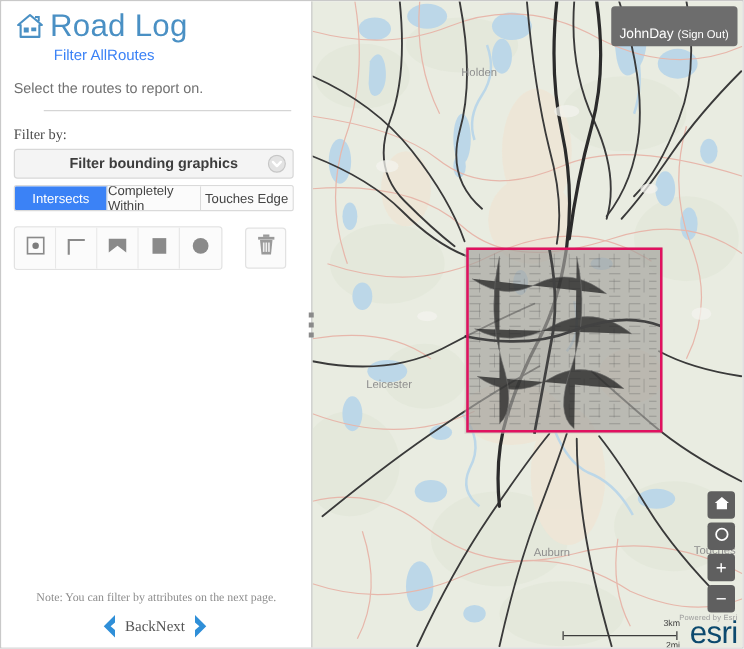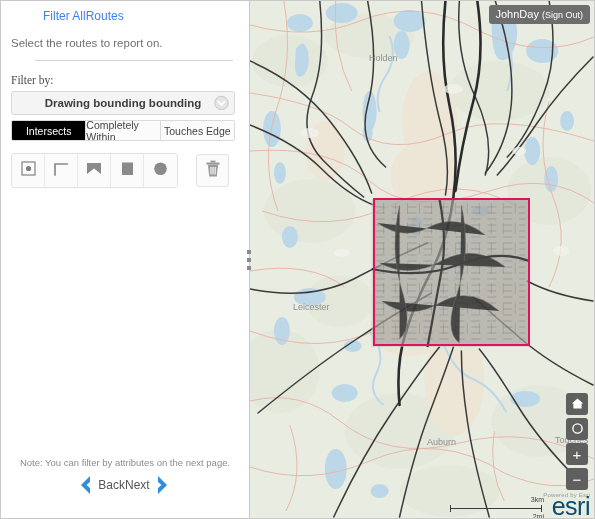--- a/index.html
+++ b/index.html
@@ -112,21 +112,21 @@
     justify-content: center;
     font-size: 10.5px;
     color: #444;
     background: #fbfbfb;
     border-right: 1px solid #dadada;
     cursor: pointer;
     box-sizing: border-box;
   }
   .tab:last-child { border-right: none; }
   .tab.active {
-    background: #000000;
+    background: #3b82f6;
     color: #ffffff;
   }
 
   
   .tools {
     display: flex;
     align-items: center;
     margin: 12px 0 0 10px;
     gap: 0;
   }
@@ -154,21 +154,22 @@
     background: #fbfbfb;
     display: flex; align-items: center; justify-content: center;
     cursor: pointer;
     box-sizing: border-box;
   }
 
   
   .panel-footer {
     position: absolute;
     left: 0; right: 0; bottom: 0;
-    padding-bottom: 20px;
+    padding-bottom: 4px;
+    font-family: Liberation Serif, serif;
   }
   .note {
     font-size: 9.5px;
     color: #8c8c8c;
     text-align: center;
     margin-bottom: 6px;
   }
   .nav-row {
     display: flex;
     justify-content: center;
@@ -230,21 +231,21 @@
     margin-left: 41px;
   }
 
   
   #user-badge {
     position: absolute;
     right: 4px; top: 4px;
     background: #6d6d6d;
     color: #ffffff;
     border-radius: 3px;
-    padding: 3px 7px 4px 7px;
+    padding: 16px 7px 4px 7px;
     font-size: 11px;
     cursor: pointer;
     z-index: 15;
   }
   #user-badge .signout { font-size: 9px; }
 
   
   #map-controls {
     position: absolute;
     right: 6px; bottom: 28px;
@@ -326,30 +327,41 @@
   }
 </style>
 </head>
 <body>
 
 <div id="app">
 
   <div id="panel">
 
     <div class="panel-header">
+      <div class="title-row">
+        <span>
+          <svg class="home-icon" viewBox="0 0 26 26" aria-hidden="true">
+            <path d="M13 4 L3.5 12 L5.5 12 L5.5 21.5 L20.5 21.5 L20.5 12 L22.5 12 Z" fill="none" stroke="#4a90c4" stroke-width="1.7" stroke-linejoin="round"></path>
+            <rect x="8" y="14" width="4" height="4" fill="#4a90c4"></rect>
+            <rect x="14" y="14" width="4" height="3" fill="#4a90c4"></rect>
+            <path d="M17 5.5 L20 5.5 L20 9" fill="none" stroke="#4a90c4" stroke-width="1.6"></path>
+          </svg>
+        </span>
+        <span class="app-title">Road Log</span>
+      </div>
       <div class="app-subtitle">Filter AllRoutes</div>
     </div>
 
     <div class="instruction">Select the routes to report on.</div>
     <div class="hr"></div>
 
     <div class="filter-label">Filter by:</div>
 
     <div class="dropdown">
-      <span class="dropdown-label">Drawing bounding bounding</span>
+      <span class="dropdown-label">Filter bounding graphics</span>
       <span>
         <svg class="chev" viewBox="0 0 16 16" aria-hidden="true">
           <circle cx="8" cy="8" r="7.2" fill="#e3e3e3" stroke="#c6c6c6" stroke-width="1"></circle>
           <path d="M4.6 6.4 L8 10 L11.4 6.4" fill="none" stroke="#ffffff" stroke-width="2" stroke-linecap="round" stroke-linejoin="round"></path>
         </svg>
       </span>
     </div>
 
     <div class="tabs">
       <div class="tab active">Intersects</div>

